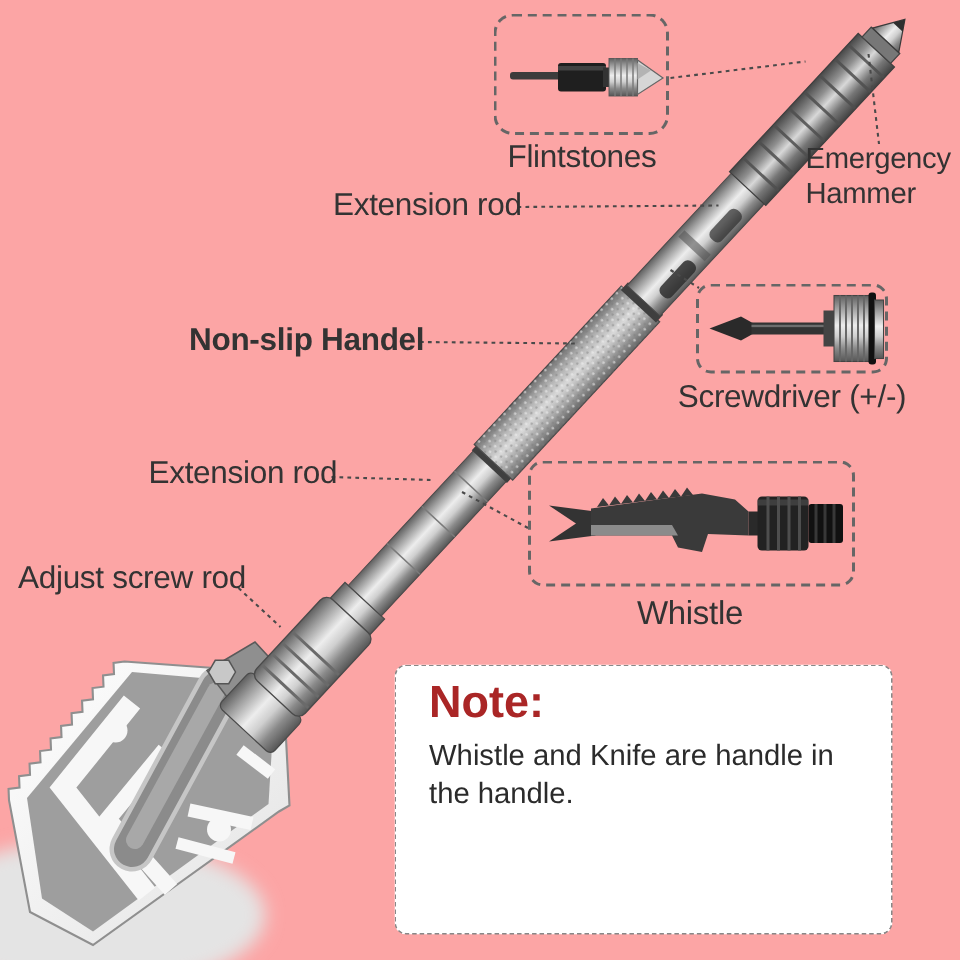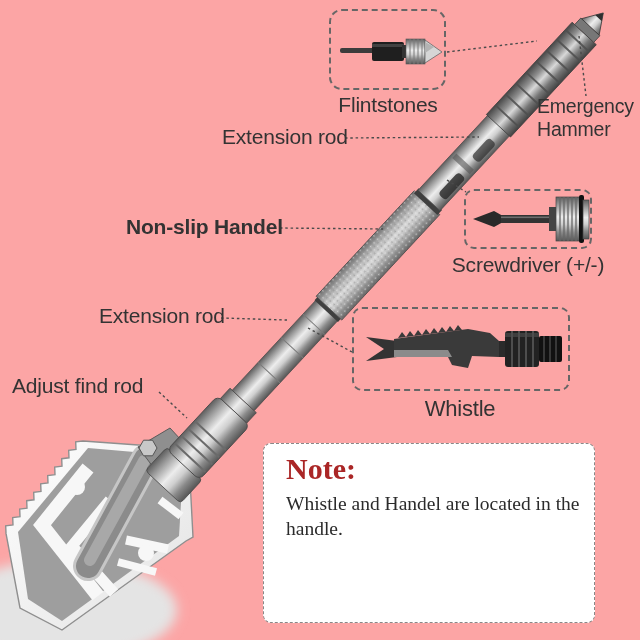--- a/index.html
+++ b/index.html
@@ -18,21 +18,21 @@
     position:absolute;color:#333;font-size:21px;white-space:nowrap;
     letter-spacing:-0.2px;
   }
   #lbl-emergency{white-space:normal;width:110px;font-size:19.5px;line-height:1.18;}
   #lbl-flint{width:122px;text-align:center;}
   #lbl-screwdriver{width:182px;text-align:center;}
   #lbl-whistle{width:124px;text-align:center;font-size:22px;}
   .note-box{
     position:absolute;left:263px;top:443px;width:332px;height:180px;
     border:1.6px dashed #888;border-radius:8px;box-sizing:border-box;
-    padding:8px 12px 10px 22px;background:#fff;font-family:Liberation Serif, serif;
+    padding:8px 12px 10px 22px;background:#fff;
   }
   .note-title{
     font-size:30px;font-weight:bold;color:var(--note-title,#aa2626);
     margin:0 0 6px 0;letter-spacing:0;
   }
   .note-text{font-size:19.5px;color:#2b2b2b;line-height:1.28;margin:0;}
   .note-text + .note-text{margin-top:9px;}
 </style>
 </head>
 <body>
@@ -213,22 +213,22 @@
 
   <div class="callout-box" style="left:329px;top:9px;width:117px;height:81px;border-radius:13px;"></div>
   <div class="callout-box" style="left:464px;top:189px;width:128px;height:60px;border-radius:10px;"></div>
   <div class="callout-box" style="left:352px;top:307px;width:218px;height:84px;border-radius:10px;"></div>
 
   <div class="label" id="lbl-flint" style="left:327px;top:93px;">Flintstones</div>
   <div class="label" id="lbl-emergency" style="left:537px;top:95px;">Emergency Hammer</div>
   <div class="label" style="left:222px;top:125px;">Extension rod</div>
   <div class="label" style="left:126px;top:215px;font-weight:bold;">Non-slip Handel</div>
   <div class="label" style="left:99px;top:304px;">Extension rod</div>
-  <div class="label" style="left:12px;top:374px;">Adjust find rod</div>
+  <div class="label" style="left:12px;top:374px;">Adjust screw rod</div>
   <div class="label" id="lbl-screwdriver" style="left:437px;top:253px;">Screwdriver (+/-)</div>
   <div class="label" id="lbl-whistle" style="left:398px;top:396px;">Whistle</div>
 
   <div class="note-box">
     <p class="note-title">Note:</p>
-    <p class="note-text">Whistle and Handel are located in the handle.</p>
+    <p class="note-text">Whistle and Knife are handle in the handle.</p>
   </div>
 
 </div>
 
 </body></html>

